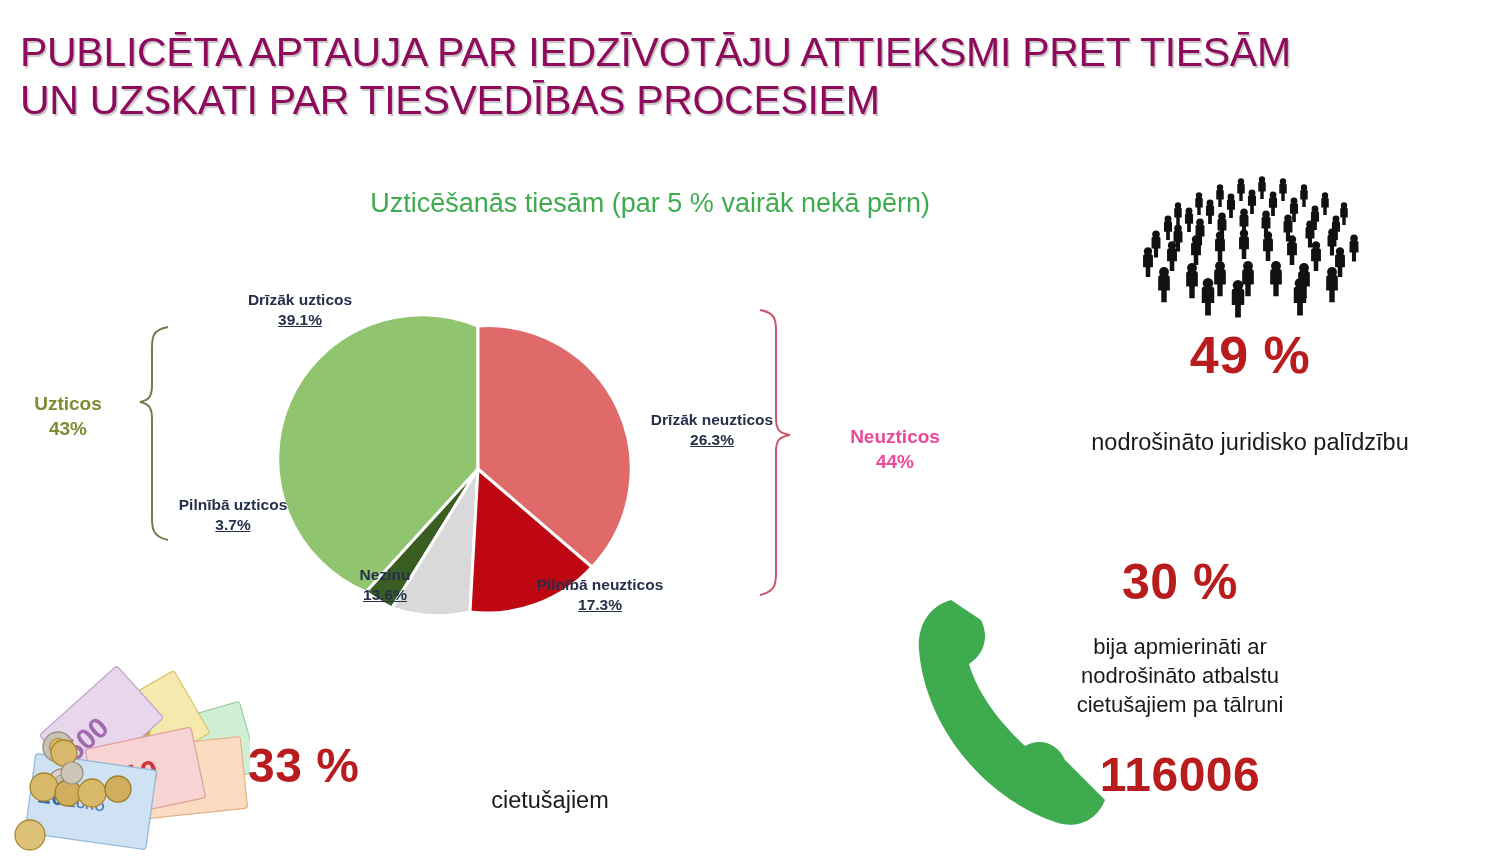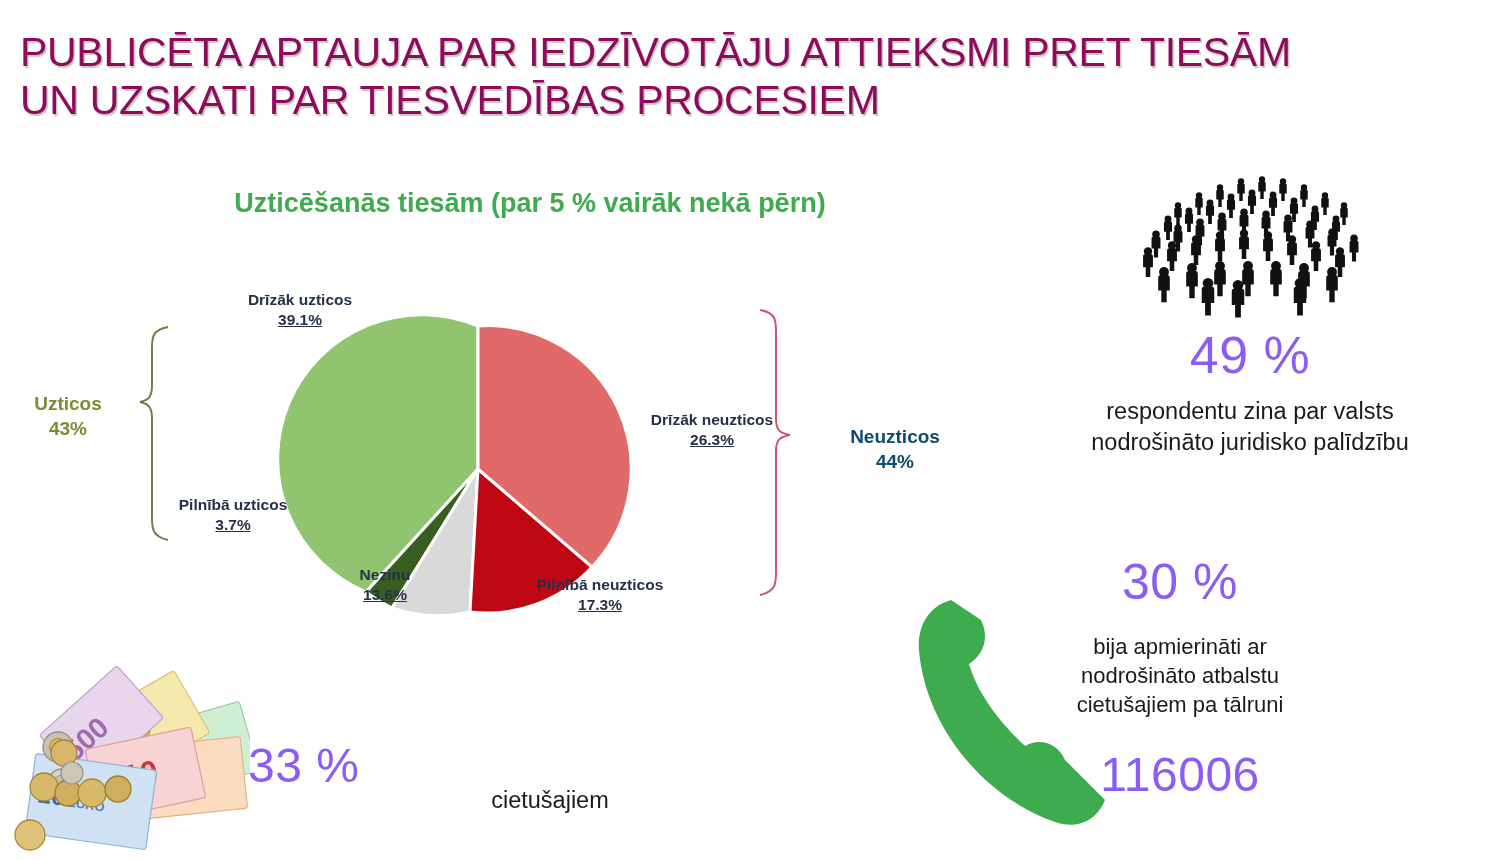--- a/index.html
+++ b/index.html
@@ -31,22 +31,22 @@
     text-shadow: 1.5px 1.5px 1px rgba(150,150,150,0.55);
   }
   #main-title .tline { display: block; white-space: nowrap; }
 
   
   #chart-title {
     position: absolute;
     left: 130px;
     top: 186px;
     width: 800px;
-    text-align: center;
-    font-weight: bold;
+    text-align: right;
+    font-weight: normal;
     font-size: 27px;
     line-height: 1.28;
     color: #3EAB4E;
   }
 
   #pie-figure {
     position: absolute;
     left: 0px;
     top: 270px;
     width: 1000px;
@@ -68,27 +68,27 @@
 
   .brace-label {
     position: absolute;
     font-weight: bold;
     font-size: 19px;
     line-height: 1.3;
     text-align: center;
     white-space: nowrap;
   }
   #label-trust   { color: #7C8C2E; left: 8px;  top: 392px; width: 120px; }
-  #label-distrust{ color: #0c4a6e; left: 820px; top: 425px; width: 150px; }
+  #label-distrust{ color: #ec4899; left: 820px; top: 425px; width: 150px; }
 
   
   .stat-number {
     position: absolute;
-    font-weight: normal;
-    color: #8b5cf6;
+    font-weight: bold;
+    color: #b91c1c;
     letter-spacing: 0.5px;
     white-space: nowrap;
     text-align: center;
   }
   .stat-text {
     position: absolute;
     color: #1A1A1A;
     line-height: 1.32;
     text-align: center;
   }
@@ -390,21 +390,21 @@
     <circle cx="68" cy="138" r="13" fill="#CFAE5E" stroke="#9C7C2B" stroke-width="1.3"></circle>
     <circle cx="92" cy="138" r="14" fill="#D8B86A" stroke="#A8862F" stroke-width="1.3"></circle>
     <circle cx="118" cy="134" r="13" fill="#CFAE5E" stroke="#9C7C2B" stroke-width="1.3"></circle>
     <circle cx="30" cy="180" r="15" fill="#DFC27A" stroke="#A8862F" stroke-width="1.3"></circle>
     <circle cx="72" cy="118" r="11" fill="#CCC6B6" stroke="#98917F" stroke-width="1.2"></circle>
   </g>
 </svg>
 
 <div class="stat-number" id="stat49-number">49 %</div>
 <div class="stat-text" id="stat49-text">
-  <span>respondentu zina par valsts</span><br>
+  <br>
   <span>nodrošināto juridisko palīdzību</span>
 </div>
 
 <div class="stat-number" id="stat30-number">30 %</div>
 <div class="stat-text" id="stat30-text">
   <span>bija apmierināti ar</span><br>
   <span>nodrošināto atbalstu</span><br>
   <span>cietušajiem pa tālruni</span>
 </div>
 <div class="stat-number" id="stat30-phone">116006</div>

